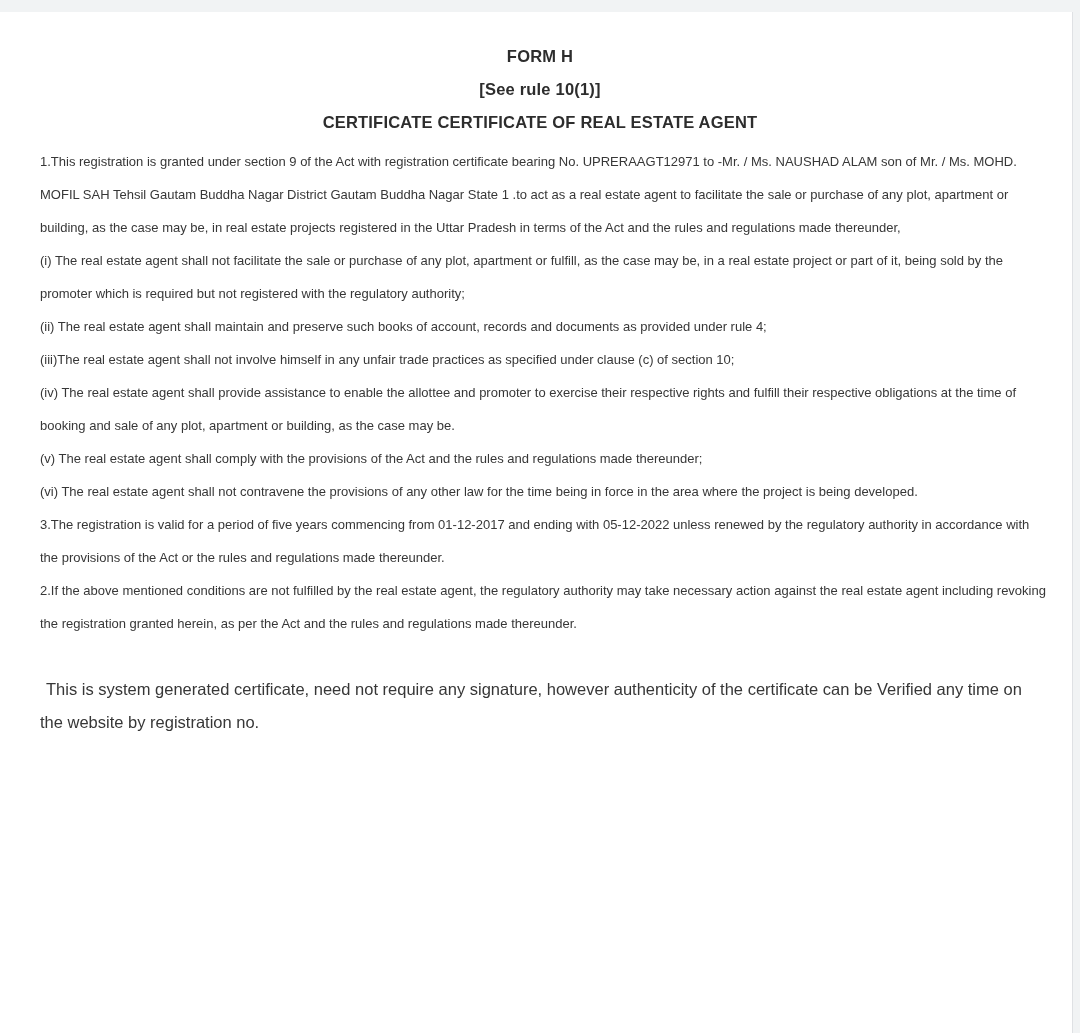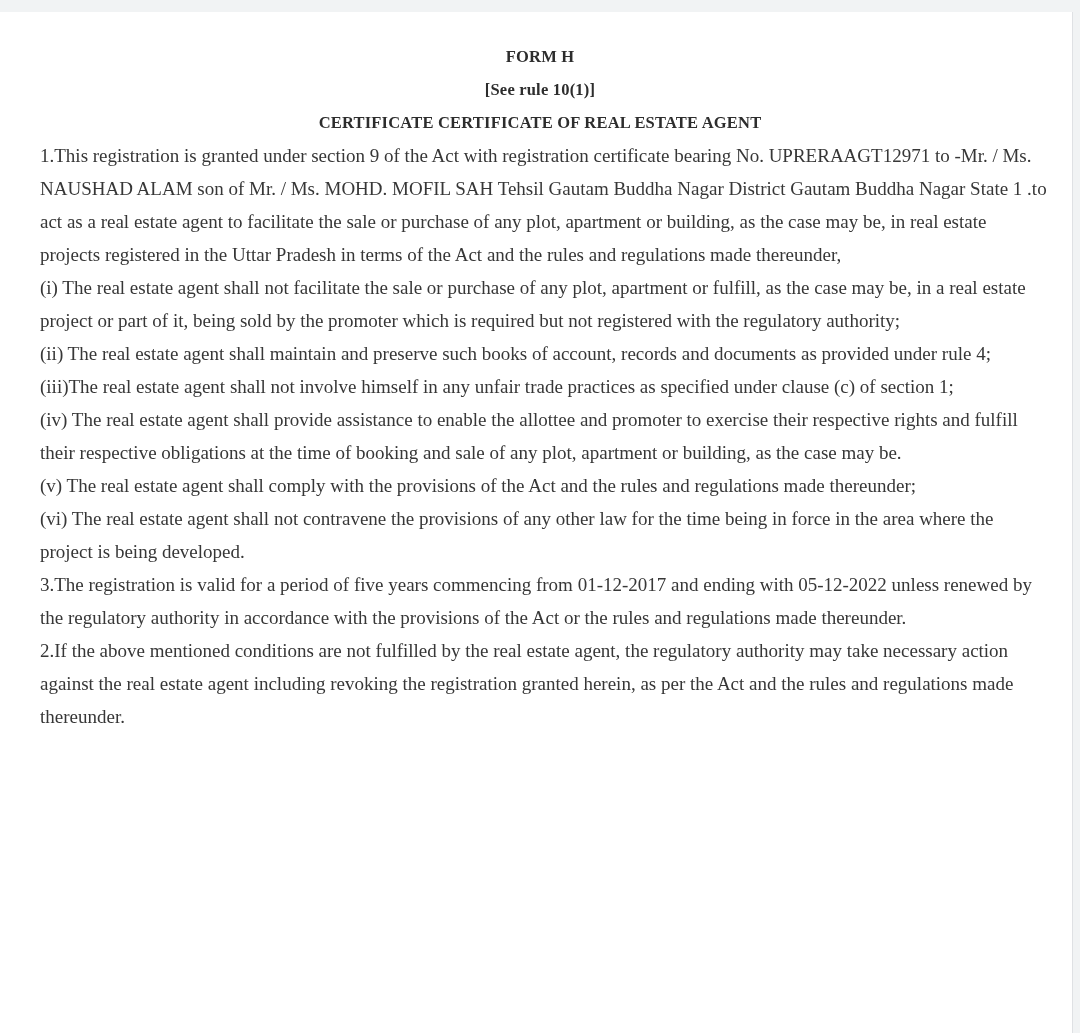--- a/index.html
+++ b/index.html
@@ -8,21 +8,20 @@
     height: 1033px;
     background: #ffffff;
     font-family: "Liberation Sans", sans-serif;
     overflow: hidden;
   }
   .viewport {
     position: relative;
     width: 1080px;
     height: 1033px;
     background: #4d7c0f;
-    font-family: Liberation Serif, serif;
   }
   .chrome-top-strip {
     position: absolute;
     top: 0; left: 0;
     width: 1080px;
     height: 12px;
     background: #f1f3f4;
     z-index: 3;
   }
   .scrollbar-track {
@@ -45,22 +44,23 @@
   }
   .headings { text-align: center; }
   .heading-line {
     font-size: 16.5px;
     line-height: 33px;
     font-weight: bold;
     color: #2d2d2d;
     letter-spacing: 0.2px;
   }
   .body-text {
+    margin-top: 6px;
     width: 1007px;
-    font-size: 19px;
+    font-size: 13px;
     line-height: 33px;
     color: #373737;
     text-align: left;
   }
   .clause { white-space: normal; }
   .footer-note {
     margin-top: 33px;
     width: 1007px;
     font-size: 16.5px;
     line-height: 33px;
@@ -79,22 +79,23 @@
     <div class="headings">
       <div class="heading-line">FORM H</div>
       <div class="heading-line">[See rule 10(1)]</div>
       <div class="heading-line">CERTIFICATE CERTIFICATE OF REAL ESTATE AGENT</div>
     </div>
 
     <div class="body-text" id="clauses">
         <div class="clause">1.This registration is granted under section 9 of the Act with registration certificate bearing No. UPRERAAGT12971 to -Mr. / Ms. NAUSHAD ALAM son of Mr. / Ms. MOHD. MOFIL SAH Tehsil Gautam Buddha Nagar District Gautam Buddha Nagar State 1 .to act as a real estate agent to facilitate the sale or purchase of any plot, apartment or building, as the case may be, in real estate projects registered in the Uttar Pradesh in terms of the Act and the rules and regulations made thereunder,</div>
         <div class="clause">(i) The real estate agent shall not facilitate the sale or purchase of any plot, apartment or fulfill, as the case may be, in a real estate project or part of it, being sold by the promoter which is required but not registered with the regulatory authority;</div>
         <div class="clause">(ii) The real estate agent shall maintain and preserve such books of account, records and documents as provided under rule 4;</div>
-        <div class="clause">(iii)The real estate agent shall not involve himself in any unfair trade practices as specified under clause (c) of section 1;</div>
+        <div class="clause">(iii)The real estate agent shall not involve himself in any unfair trade practices as specified under clause (c) of section 10;</div>
         <div class="clause">(iv) The real estate agent shall provide assistance to enable the allottee and promoter to exercise their respective rights and fulfill their respective obligations at the time of booking and sale of any plot, apartment or building, as the case may be.</div>
         <div class="clause">(v) The real estate agent shall comply with the provisions of the Act and the rules and regulations made thereunder;</div>
         <div class="clause">(vi) The real estate agent shall not contravene the provisions of any other law for the time being in force in the area where the project is being developed.</div>
         <div class="clause">3.The registration is valid for a period of five years commencing from 01-12-2017 and ending with 05-12-2022 unless renewed by the regulatory authority in accordance with the provisions of the Act or the rules and regulations made thereunder.</div>
         <div class="clause">2.If the above mentioned conditions are not fulfilled by the real estate agent, the regulatory authority may take necessary action against the real estate agent including revoking the registration granted herein, as per the Act and the rules and regulations made thereunder.</div>
       </div>
 
+    <div class="footer-note">This is system generated certificate, need not require any signature, however authenticity of the certificate can be Verified any time on the website by registration no.</div>
   </div>
 </div>
 
 </body></html>

